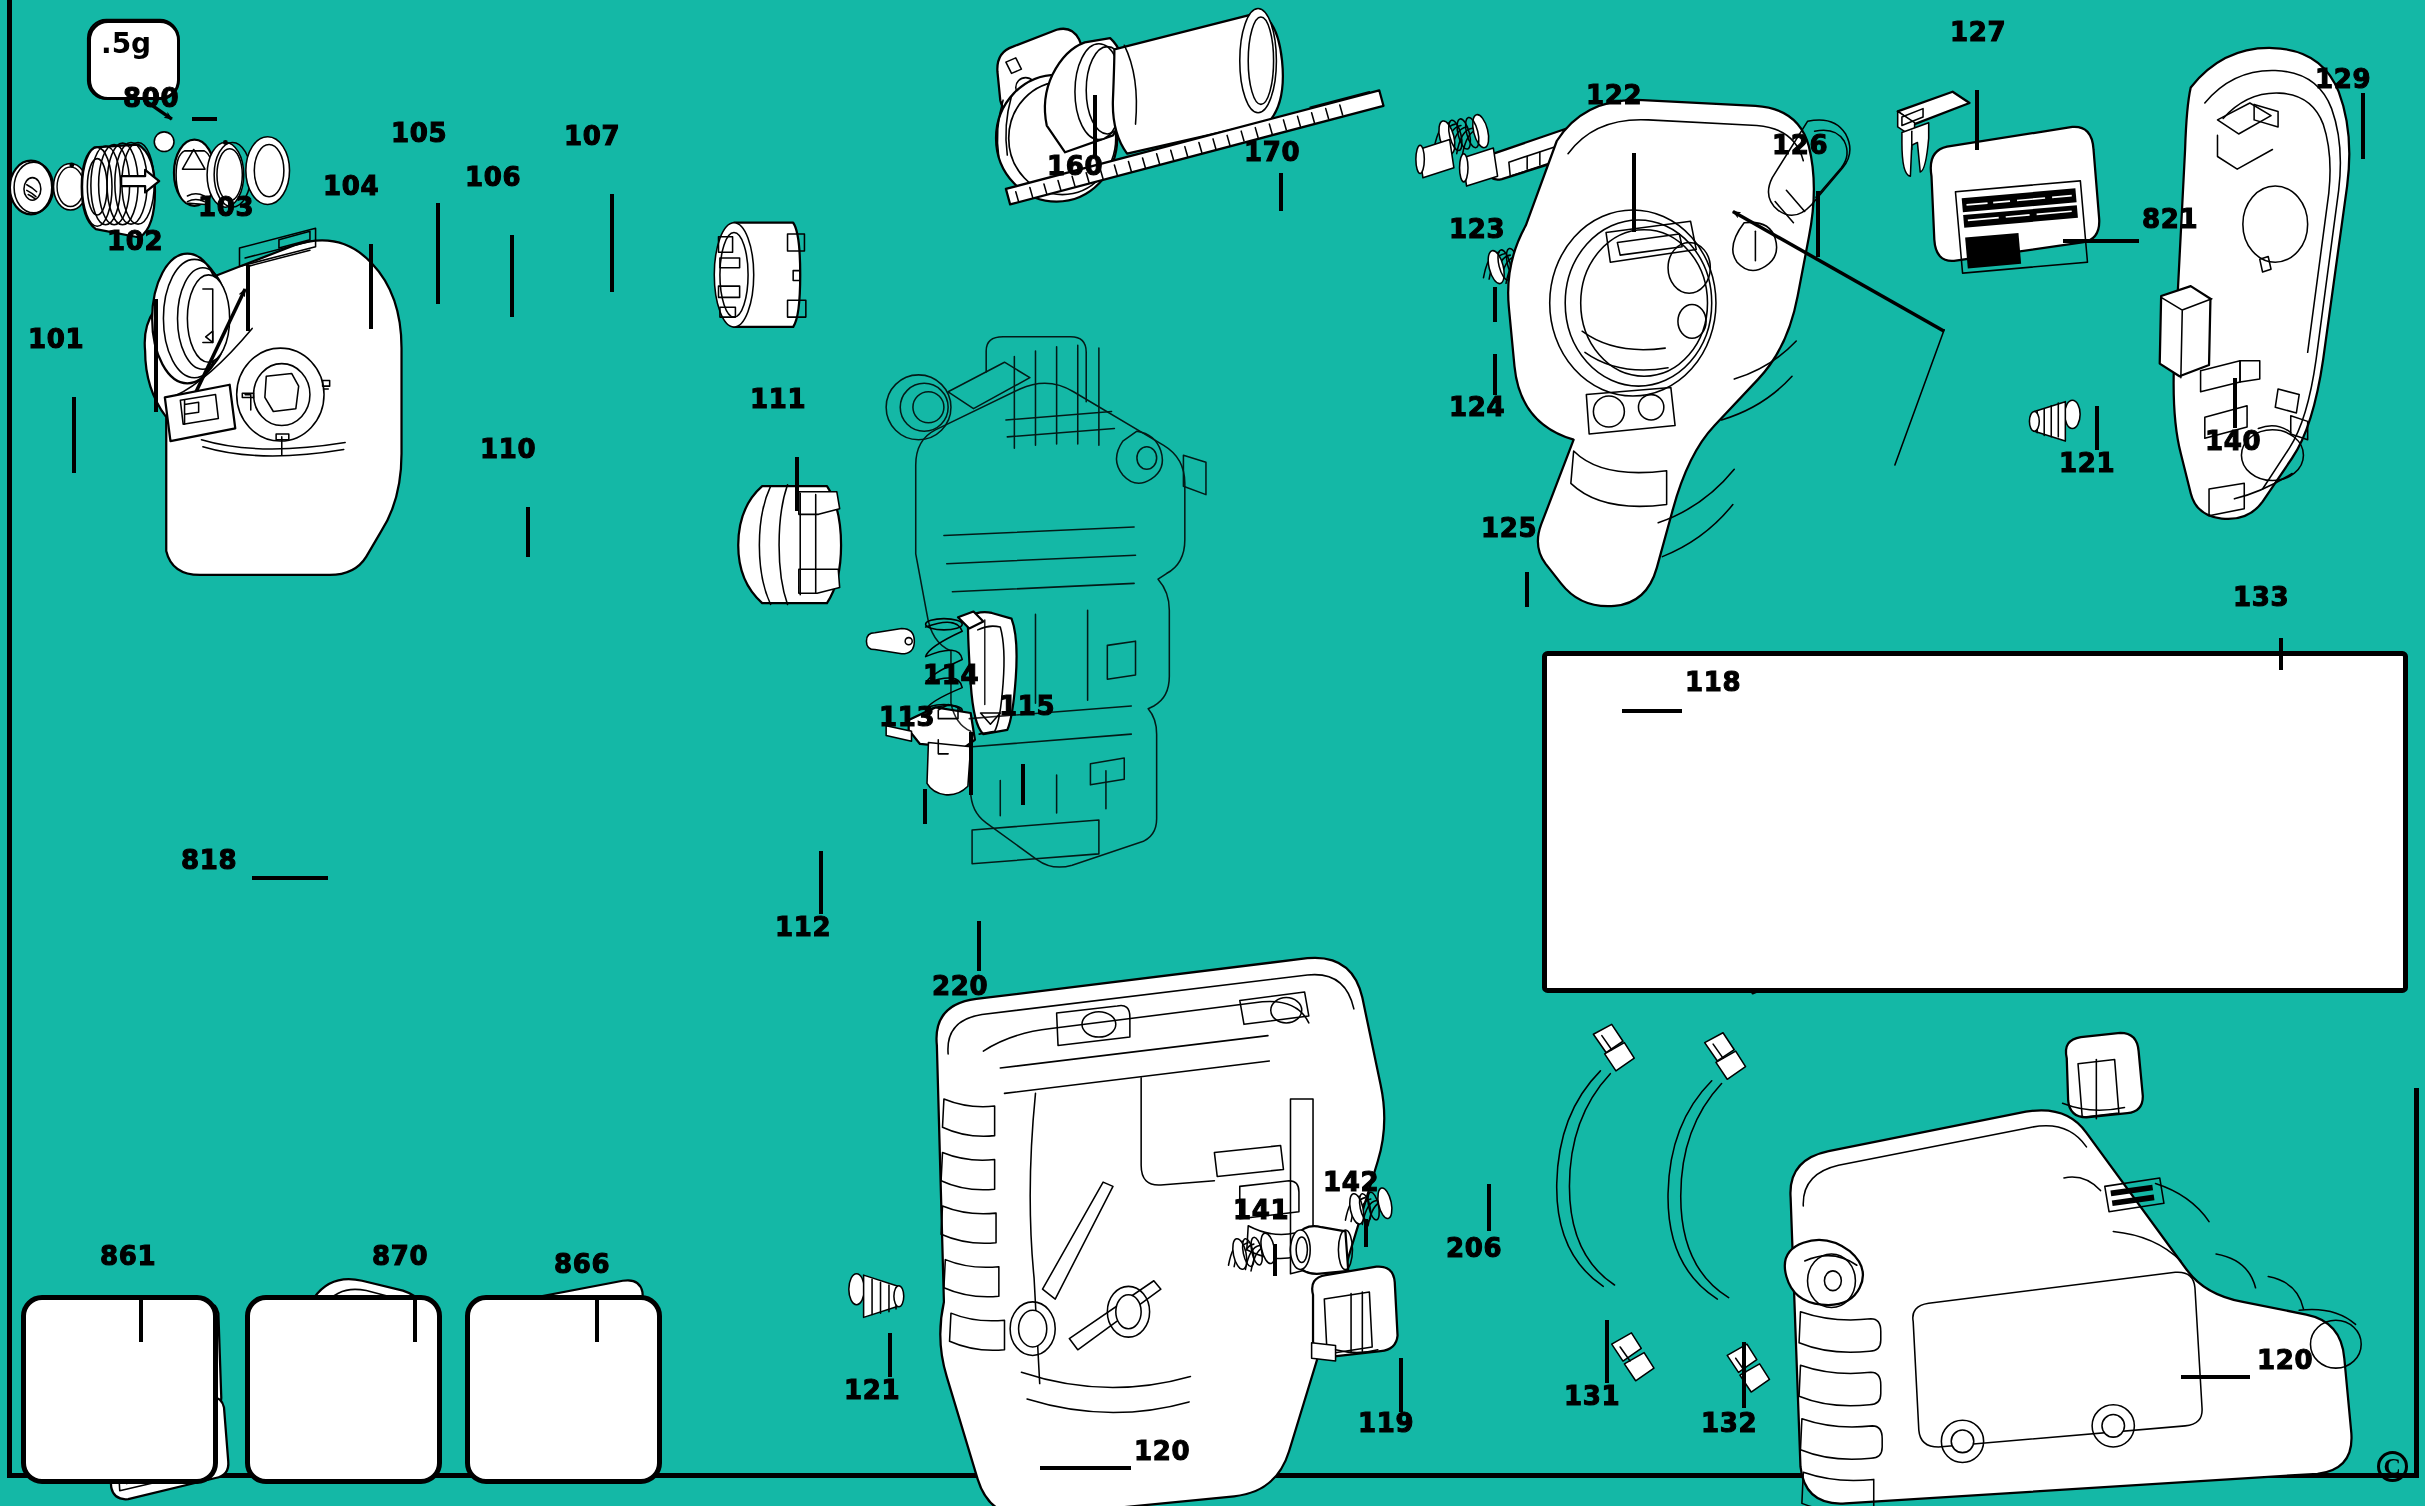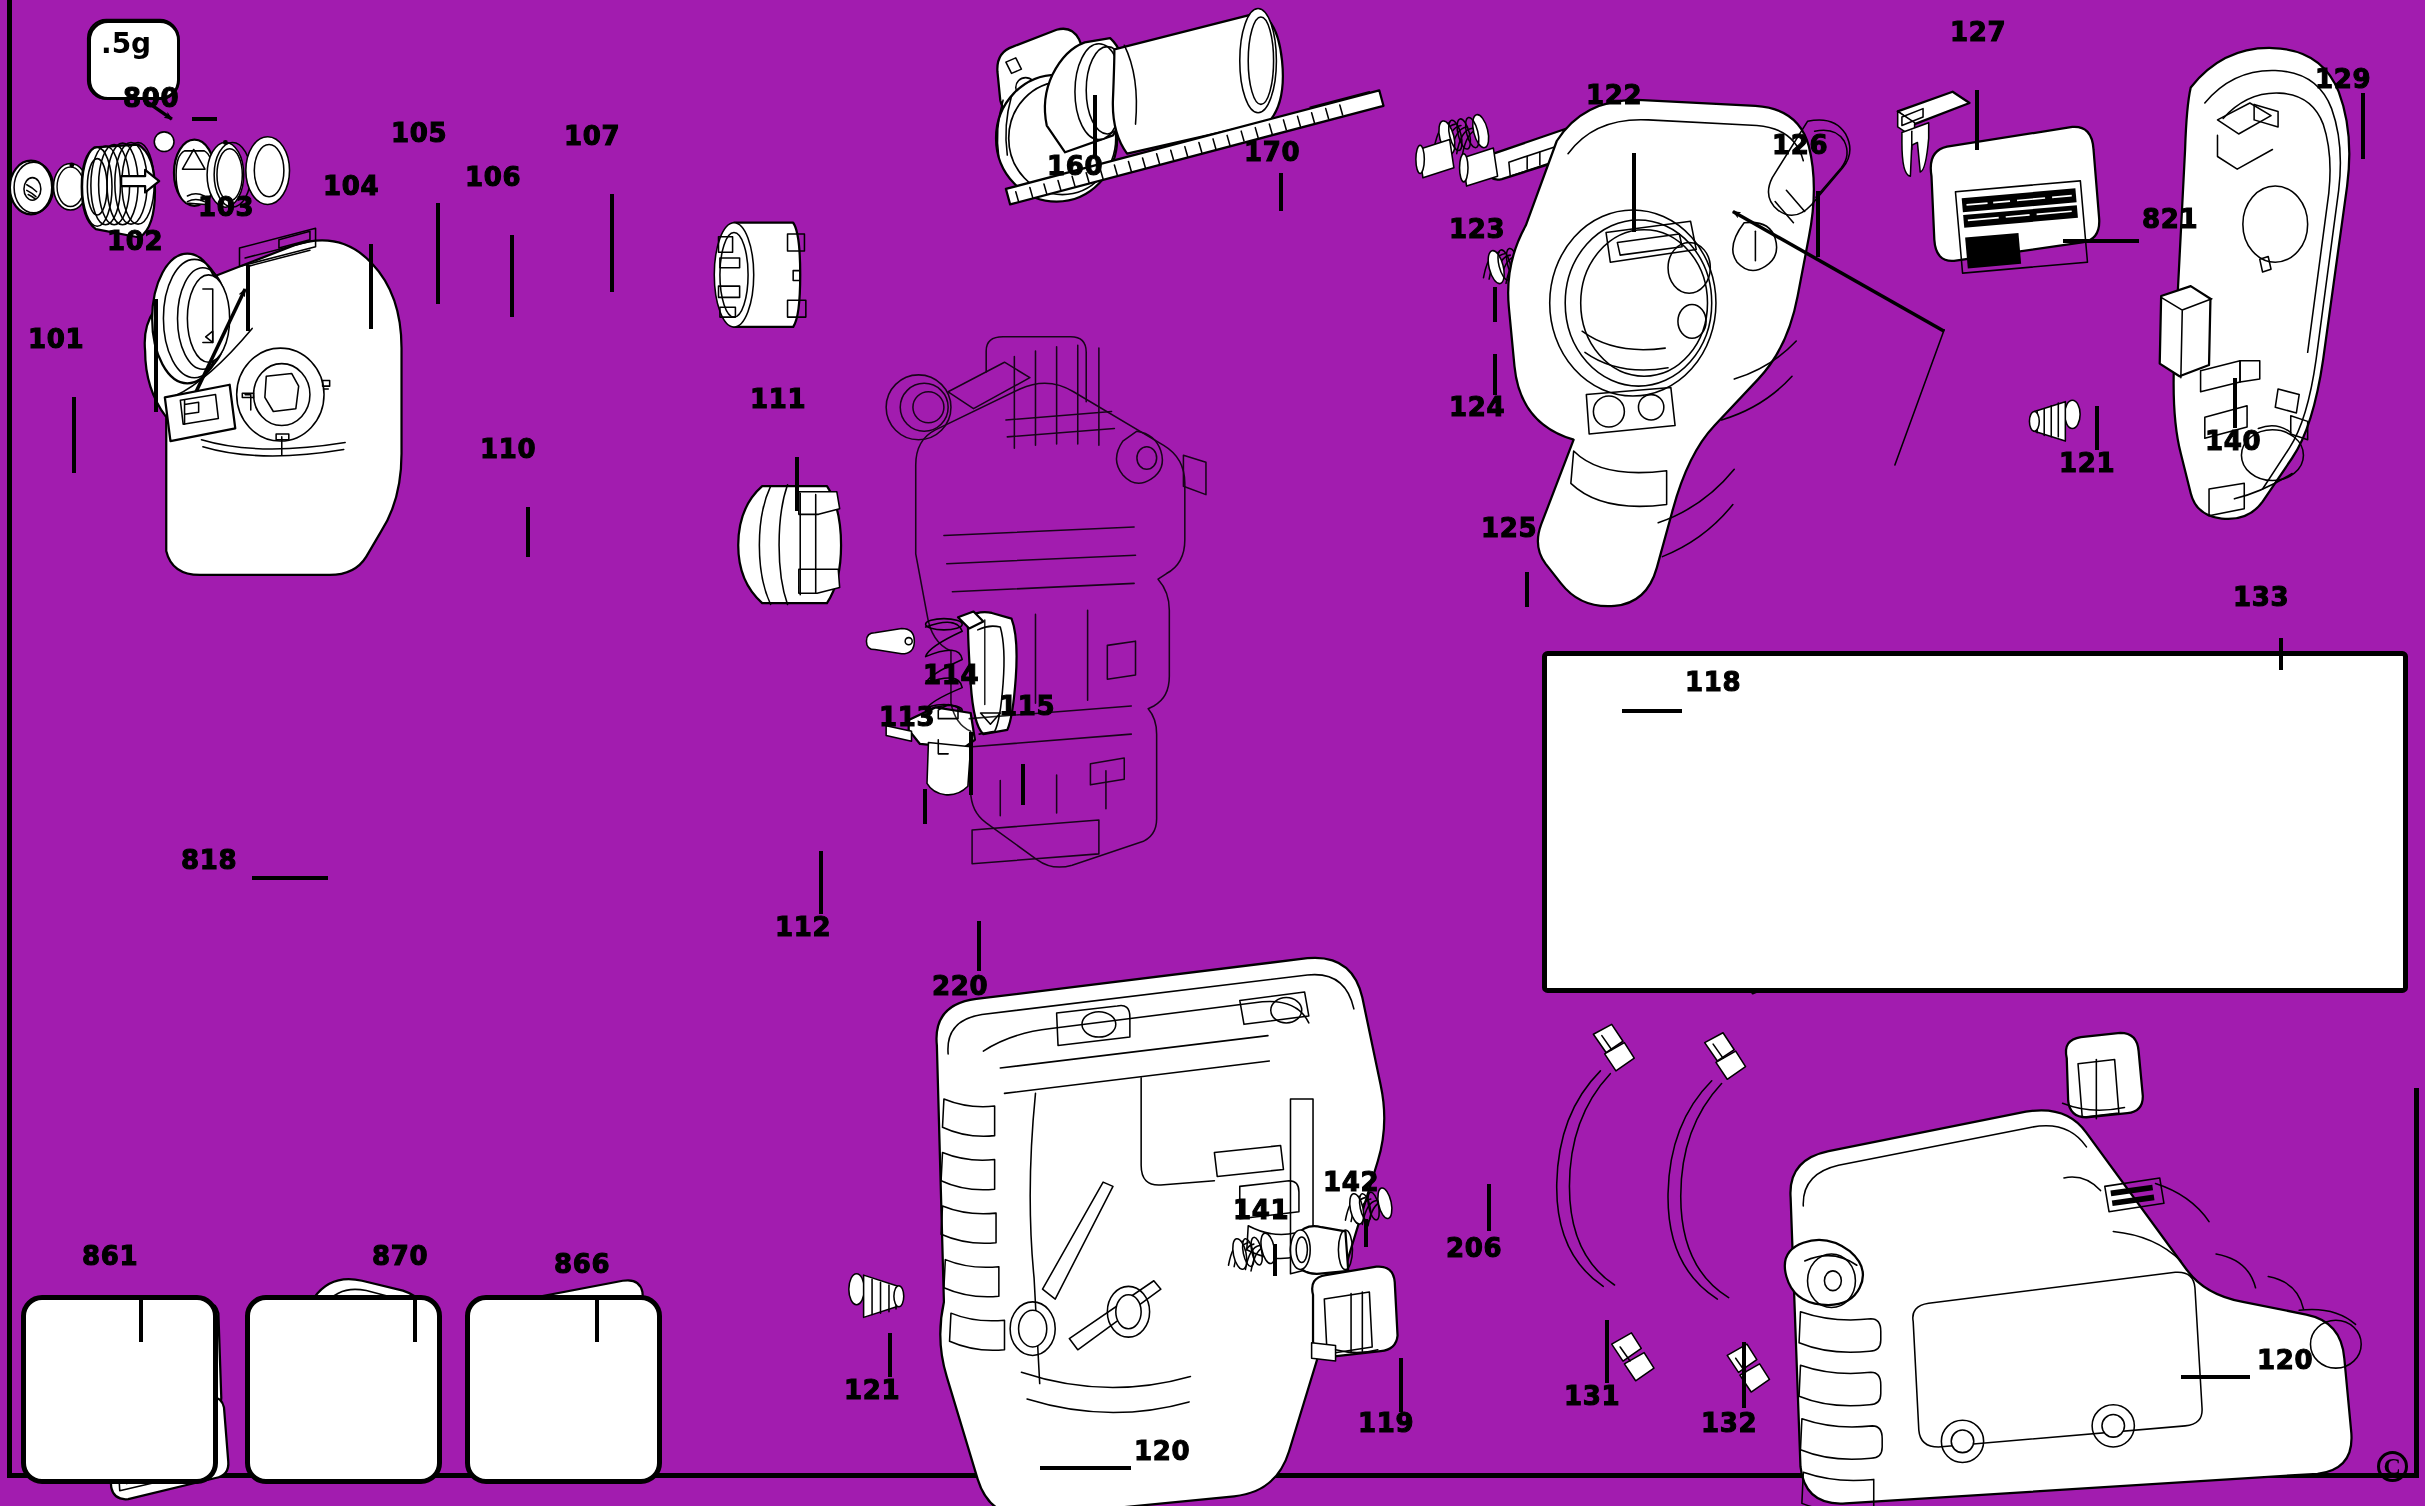--- a/index.html
+++ b/index.html
@@ -1,21 +1,21 @@
 <!DOCTYPE html>
 <html style="font-size:11.3px"><head>
 <meta charset="utf-8">
 <title>Exploded Parts Diagram</title>
 <style>
   html,body{margin:0;padding:0;background:#fff;}
   body{font-family:"Liberation Sans",sans-serif;}
   #sheet{
     position:relative;
     width:2426px;height:1507px;
-    background:#a21caf;
+    background:#14b8a6;
     overflow:hidden;
   }
   
   #frame-left{position:absolute;left:7px;top:0;width:5px;height:1478px;background:#000;}
   #frame-bottom{position:absolute;left:7px;top:1473px;width:2412px;height:5px;background:#000;}
   #frame-right{position:absolute;left:2414px;top:1088px;width:5px;height:389px;background:#000;}
 
   
   .num{
     position:absolute;
@@ -795,21 +795,21 @@
       <div class="num" style="left: 1323px; top: 1169px;">142</div>
       <div class="lead v" style="left: 1364px; top: 1219px; height: 28px;"></div>
       <div class="num" style="left: 1047px; top: 153px;">160</div>
       <div class="lead v" style="left: 1093px; top: 95px; height: 63px;"></div>
       <div class="num" style="left: 1244px; top: 139px;">170</div>
       <div class="lead v" style="left: 1279px; top: 173px; height: 38px;"></div>
       <div class="num" style="left: 181px; top: 847px;">818</div>
       <div class="lead h" style="left: 252px; top: 876px; width: 76px;"></div>
       <div class="num" style="left: 2142px; top: 206px;">821</div>
       <div class="lead h" style="left: 2063px; top: 239px; width: 76px;"></div>
-      <div class="num" style="left: 82px; top: 1243px;">861</div>
+      <div class="num" style="left: 100px; top: 1243px;">861</div>
       <div class="lead v" style="left: 139px; top: 1298px; height: 44px;"></div>
       <div class="num" style="left: 554px; top: 1243px; margin-top: 8px;">866</div>
       <div class="lead v" style="left: 595px; top: 1298px; height: 44px;"></div>
       <div class="num" style="left: 372px; top: 1243px;">870</div>
       <div class="lead v" style="left: 413px; top: 1298px; height: 44px;"></div>
       <div class="num" style="left: 123px; top: 85px;">800</div>
       <div class="lead h" style="left: 192px; top: 117px; width: 25px;"></div>
       <div class="num" style="left: 2257px; top: 1347px;">120</div>
       <div class="lead h" style="left: 2181px; top: 1375px; width: 69px;"></div>
       <div class="num" style="left: 2059px; top: 450px;">121</div>

